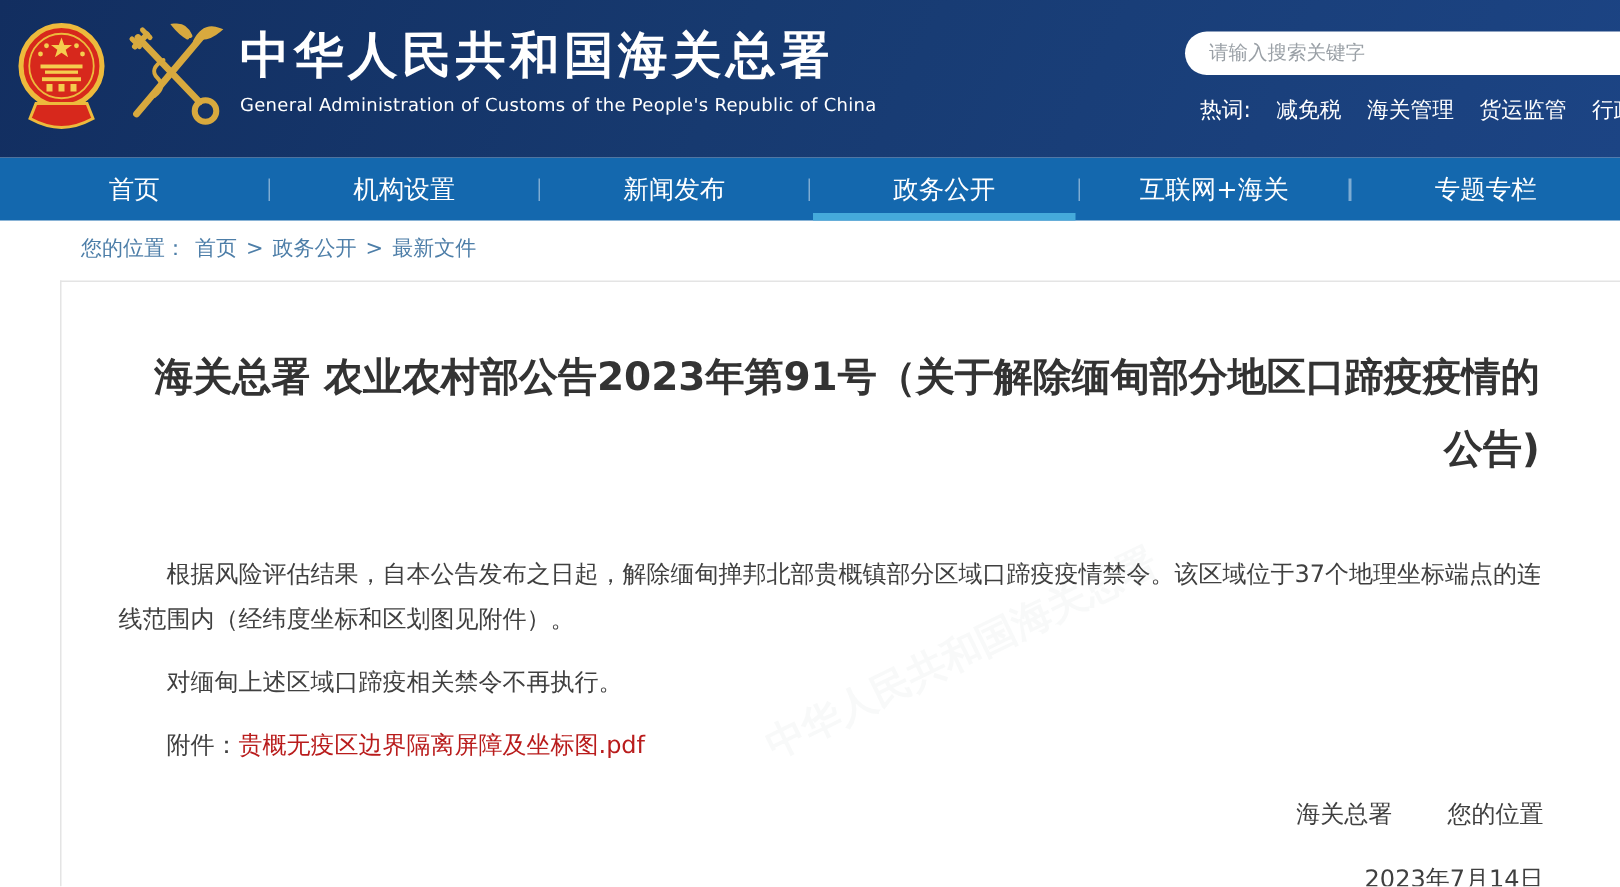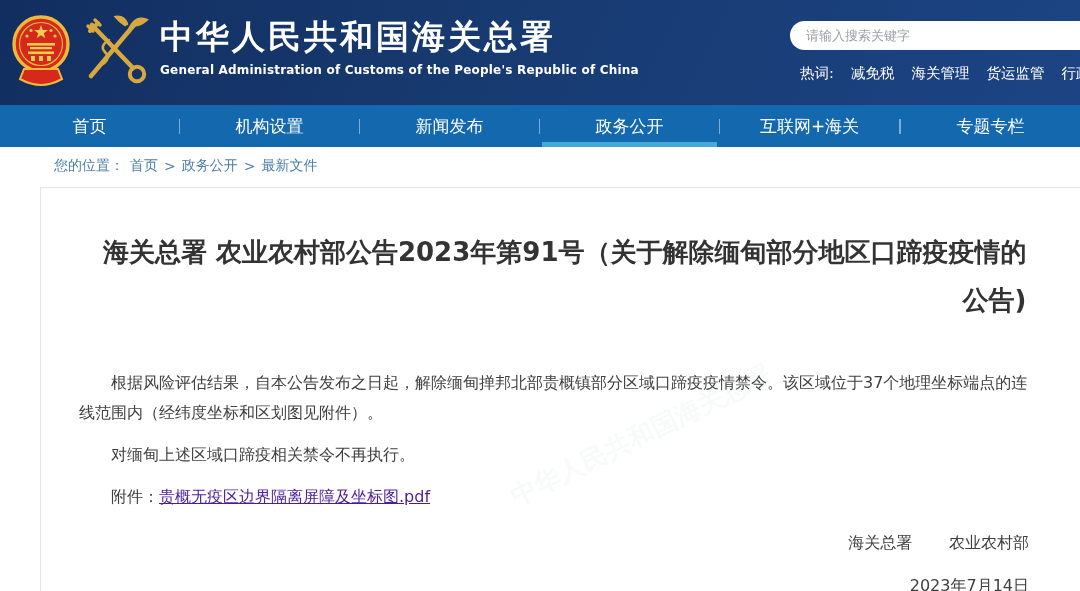--- a/index.html
+++ b/index.html
@@ -12,21 +12,21 @@
 
   
   .header {
     height:105px; position:relative;
     background:linear-gradient(115deg,#122e60 0%, #173a70 45%, #1c4484 100%);
   }
   .emblem-wrap { position:absolute; left:10px; top:13px; width:62px; height:80px; }
   .customs-logo-wrap { position:absolute; left:78px; top:12px; width:72px; height:78px; }
   .site-titles { position:absolute; left:160px; top:17px; color:#ffffff; }
   .site-cn { font-size:33px; font-weight:bold; letter-spacing:3px; line-height:40px; }
-  .site-en { font-size:12px; font-weight:bold; margin-top:6px; letter-spacing:0.2px; }
+  .site-en { font-size:12px; font-weight:normal; margin-top:6px; letter-spacing:0.2px; }
 
   .search-box {
     position:absolute; left:790px; top:21px; width:310px; height:29px;
     background:#ffffff; border-radius:15px; display:flex; align-items:center;
     padding:0 16px;
   }
   .search-box input {
     border:none; outline:none; background:transparent; width:100%;
     font-size:13px; color:#333; font-family:inherit;
   }
@@ -77,21 +77,21 @@
   .para {
     font-size:16px; color:#404040; line-height:30px; text-indent:2em;
     margin-top:12px;
   }
   .para.first { margin-top:16px; }
   .attachment-line {
     font-size:16px; color:#404040; line-height:30px; text-indent:2em;
     margin-top:12px;
   }
   .attachment-line a {
-    color:#4c1d95; text-decoration:underline; cursor:pointer;
+    color:#b91c1c; cursor:pointer;
   }
   .signature {
     text-align:right; margin-top:18px; font-size:16px; color:#404040; line-height:26px;
   }
   .signature .org1 { margin-right:2.3em; }
   .pub-date {
     text-align:right; margin-top:17px; font-size:16px; color:#404040; line-height:26px;
   }
   .watermark {
     position:absolute; left:420px; top:230px; width:360px;
@@ -194,19 +194,19 @@
 
     <p class="para first">根据风险评估结果，自本公告发布之日起，解除缅甸掸邦北部贵概镇部分区域口蹄疫疫情禁令。该区域位于37个地理坐标端点的连线范围内（经纬度坐标和区划图见附件）。</p>
 
     <p class="para">对缅甸上述区域口蹄疫相关禁令不再执行。</p>
 
     <p class="attachment-line">
       <span>附件：</span><a>贵概无疫区边界隔离屏障及坐标图.pdf</a>
     </p>
 
     <div class="signature">
-      <span class="org1">海关总署</span><span>农业农村部</span>
+      <span class="org1">海关总署</span><span>您的位置</span>
     </div>
 
     <div class="pub-date">2023年7月14日</div>
   </div>
 
 </div>
 
 </body></html>

